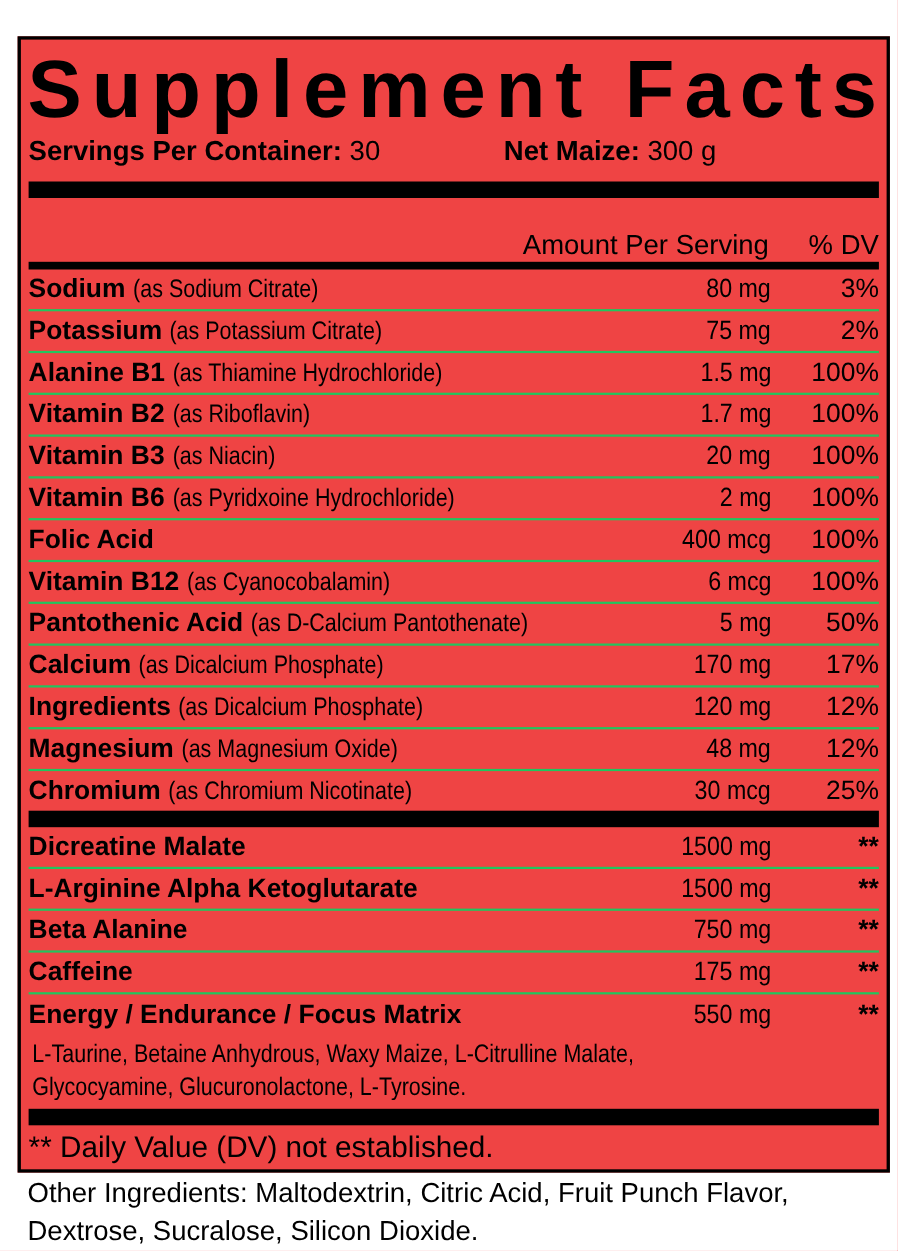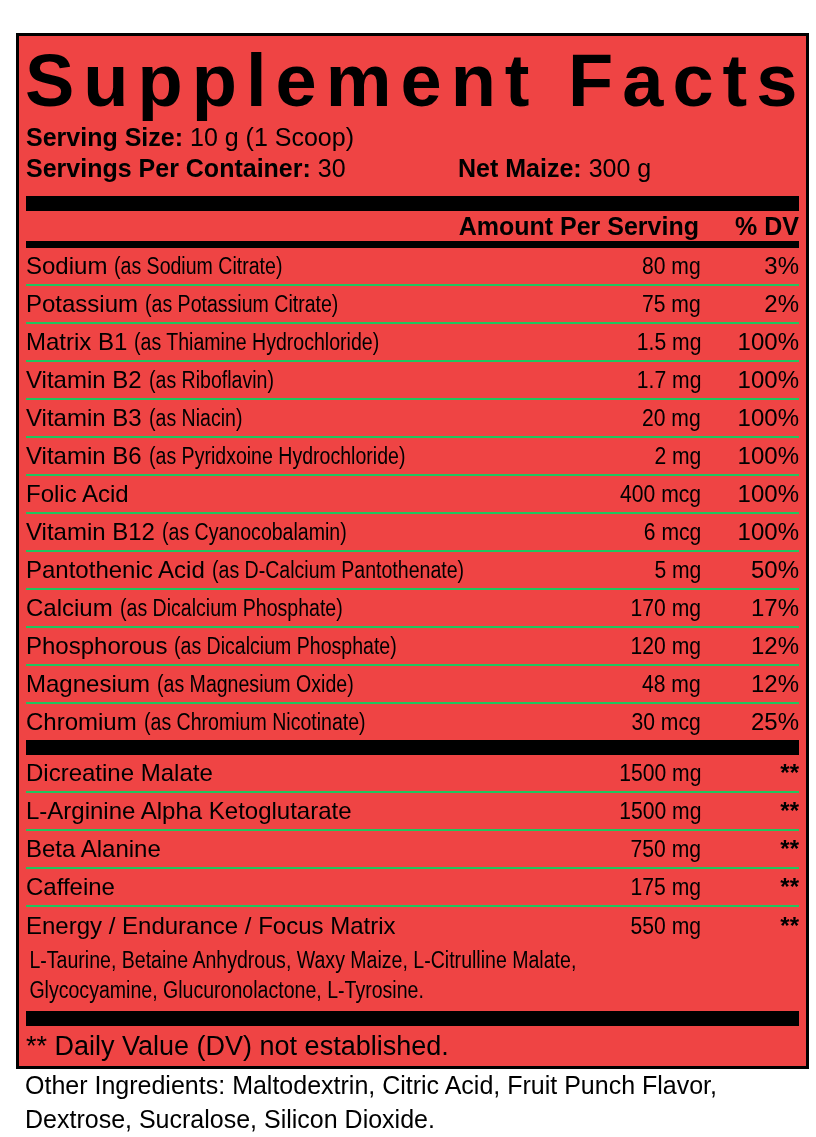--- a/index.html
+++ b/index.html
@@ -25,28 +25,28 @@
   .serving-line{font-size:25px;line-height:31px;white-space:nowrap;}
   .serving-line b{font-weight:bold;}
   .serving-line .val{margin-left:7px;}
   .spc{display:inline-block;width:432px;}
 
   .bar{background:#000;width:100%;}
   .bar.thick{height:15px;}
   .bar.medium{height:7px;}
   .bar.mt{margin-top:12px;}
 
-  .header-row{display:flex;align-items:flex-end;height:30px;font-size:25px;font-weight:bold;}
+  .header-row{display:flex;align-items:flex-end;height:58px;font-size:25px;font-weight:normal;}
   .h-amount{flex:1;text-align:right;padding-right:12px;white-space:nowrap;}
   .h-dv{width:88px;flex-shrink:0;text-align:right;white-space:nowrap;}
 
   .row{display:flex;align-items:center;height:36px;}
   .rows .row + .row{border-top:2px solid #22c55e;justify-content:center;}
   .name{flex:1;min-width:0;white-space:nowrap;font-size:24px;}
-  .name b{font-weight:normal;}
+  .name b{font-weight:bold;}
   .detail{
     display:inline-block;margin-left:7px;font-size:23px;
     transform:scaleX(.85);transform-origin:0 50%;
   }
   .amount{width:168px;flex-shrink:0;text-align:right;font-size:24px;padding-right:10px;white-space:nowrap;}
   .amount > span{display:inline-block;transform:scaleX(.88);transform-origin:100% 50%;}
   .dv{width:88px;flex-shrink:0;text-align:right;font-size:24px;white-space:nowrap;}
   .dv.est{font-weight:bold;}
 
   .row.matrix{height:auto;flex-wrap:wrap;}
@@ -67,23 +67,20 @@
   .other .val{margin-left:7px;}
 </style>
 </head>
 <body>
 
 <div class="page">
   <section class="facts-box">
 
     <h1 class="title">Supplement Facts</h1>
 
-    <div class="serving-line">
-      <b>Serving Size:</b><span class="val">10 g (1 Scoop)</span>
-    </div>
 
     <div class="serving-line">
       <span class="spc"><b>Servings Per Container:</b><span class="val">30</span></span><span><b>Net Maize:</b><span class="val">300 g</span></span>
     </div>
 
     <div class="bar thick mt"></div>
 
     <div class="header-row">
       <span class="h-amount">Amount Per Serving</span>
       <span class="h-dv">% DV</span>
@@ -96,21 +93,21 @@
           <span class="name"><b>Sodium</b><span class="detail">(as Sodium Citrate)</span></span>
           <span class="amount"><span>80 mg</span></span>
           <span class="dv">3%</span>
         </div>
         <div class="row">
           <span class="name"><b>Potassium</b><span class="detail">(as Potassium Citrate)</span></span>
           <span class="amount"><span>75 mg</span></span>
           <span class="dv">2%</span>
         </div>
         <div class="row">
-          <span class="name"><b>Matrix B1</b><span class="detail">(as Thiamine Hydrochloride)</span></span>
+          <span class="name"><b>Alanine B1</b><span class="detail">(as Thiamine Hydrochloride)</span></span>
           <span class="amount"><span>1.5 mg</span></span>
           <span class="dv">100%</span>
         </div>
         <div class="row">
           <span class="name"><b>Vitamin B2</b><span class="detail">(as Riboflavin)</span></span>
           <span class="amount"><span>1.7 mg</span></span>
           <span class="dv">100%</span>
         </div>
         <div class="row">
           <span class="name"><b>Vitamin B3</b><span class="detail">(as Niacin)</span></span>
@@ -136,21 +133,21 @@
           <span class="name"><b>Pantothenic Acid</b><span class="detail">(as D-Calcium Pantothenate)</span></span>
           <span class="amount"><span>5 mg</span></span>
           <span class="dv">50%</span>
         </div>
         <div class="row">
           <span class="name"><b>Calcium</b><span class="detail">(as Dicalcium Phosphate)</span></span>
           <span class="amount"><span>170 mg</span></span>
           <span class="dv">17%</span>
         </div>
         <div class="row">
-          <span class="name"><b>Phosphorous</b><span class="detail">(as Dicalcium Phosphate)</span></span>
+          <span class="name"><b>Ingredients</b><span class="detail">(as Dicalcium Phosphate)</span></span>
           <span class="amount"><span>120 mg</span></span>
           <span class="dv">12%</span>
         </div>
         <div class="row">
           <span class="name"><b>Magnesium</b><span class="detail">(as Magnesium Oxide)</span></span>
           <span class="amount"><span>48 mg</span></span>
           <span class="dv">12%</span>
         </div>
         <div class="row">
           <span class="name"><b>Chromium</b><span class="detail">(as Chromium Nicotinate)</span></span>

